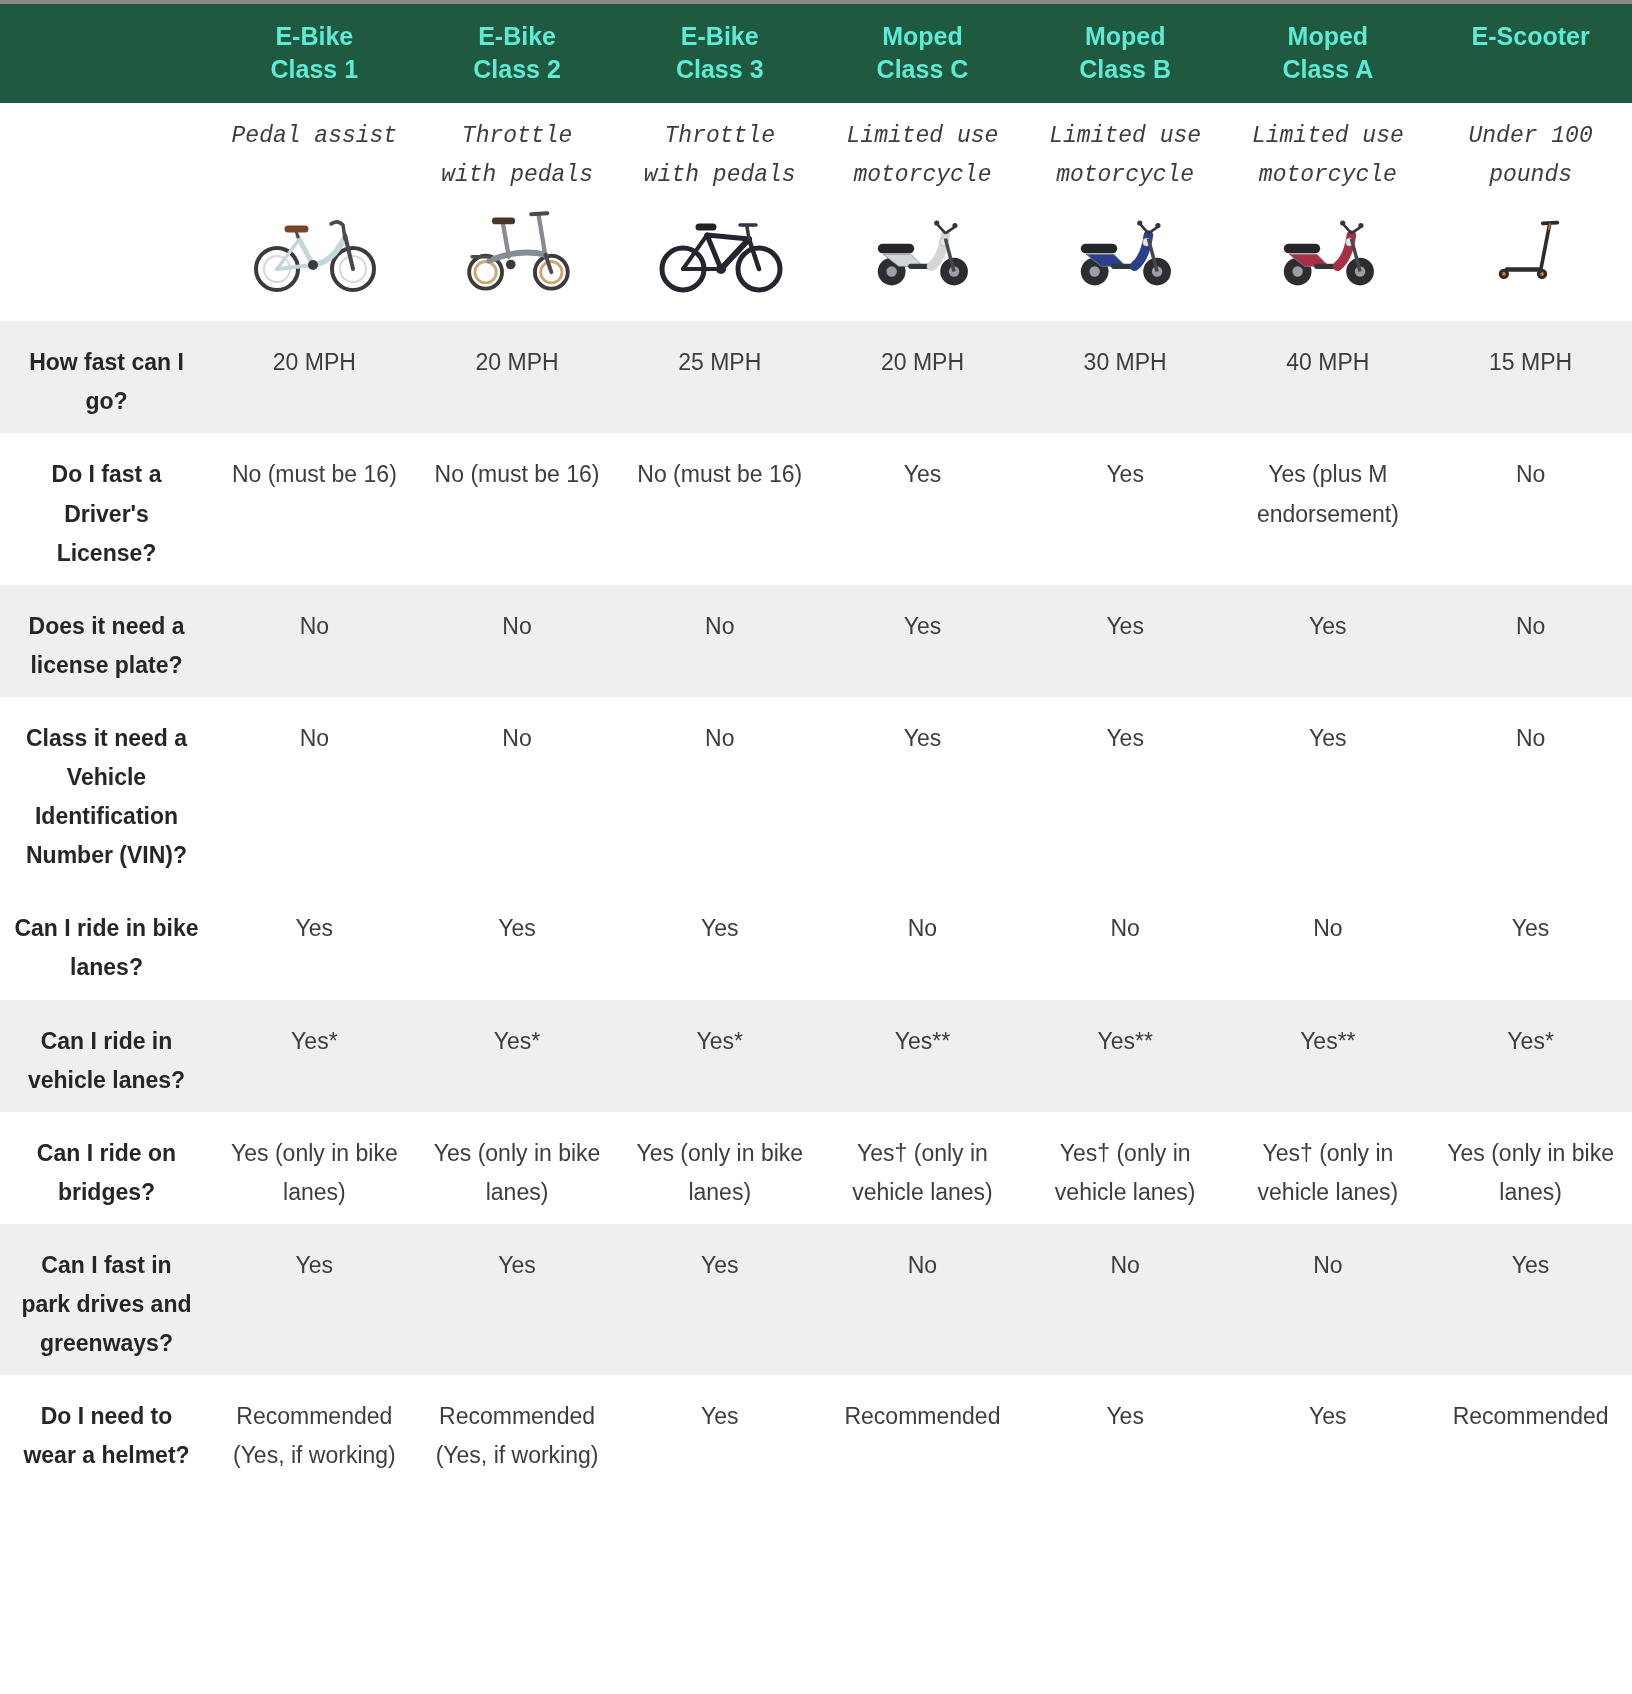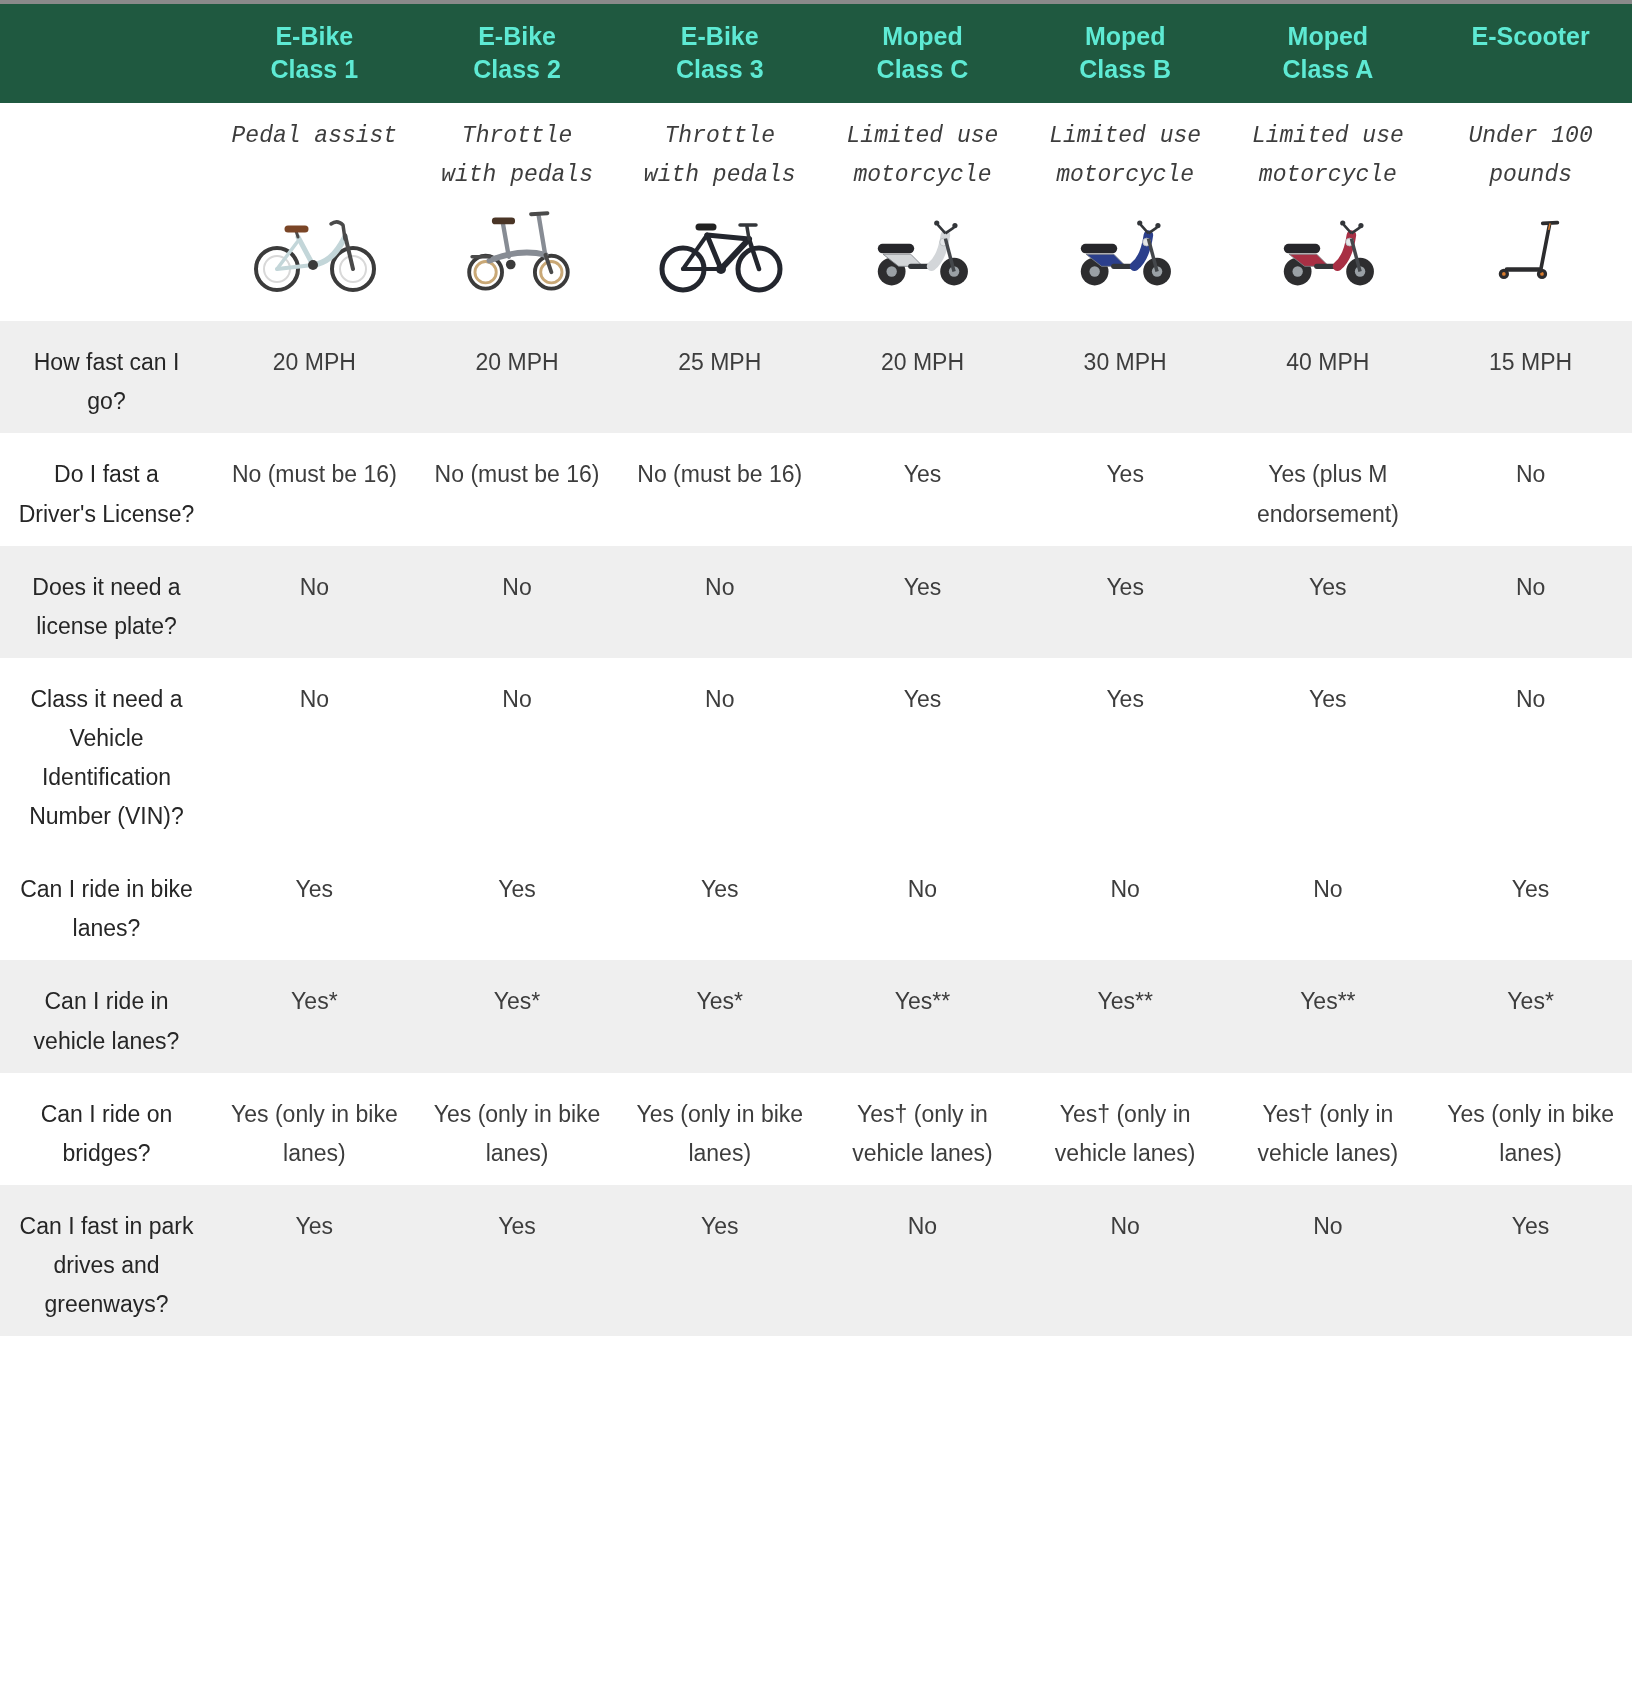--- a/index.html
+++ b/index.html
@@ -27,21 +27,21 @@
     font-size: 23px;
     color: #3d3d3d;
     text-align: center;
     vertical-align: top;
     line-height: 1.7;
     padding: 22px 14px 12px;
     background: #ffffff;
   }
   tr.alt td { background: #efefef; }
 
-  td.q { font-weight: normal; color: #262626; }
+  td.q { font-weight: bold; color: #262626; }
 
   td.sub { font-style: italic; padding: 14px 14px 2px; color: #3d3d3d; font-family: Liberation Mono, monospace; }
 
   td.img { padding: 2px 6px 10px; vertical-align: bottom; }
   .vimg { display: inline-block; line-height: 0; }
 
   .bottom-space { height: 95px; background: #ffffff; }
 </style>
 </head>
 <body>
@@ -262,17 +262,27 @@
         <tr class="alt">
           <td class="q">Can I fast in park drives and greenways?</td>
           <td>Yes</td>
           <td>Yes</td>
           <td>Yes</td>
           <td>No</td>
           <td>No</td>
           <td>No</td>
           <td>Yes</td>
         </tr>
+        <tr>
+          <td class="q">Do I need to wear a helmet?</td>
+          <td>Recommended (Yes, if working)</td>
+          <td>Recommended (Yes, if working)</td>
+          <td>Yes</td>
+          <td>Recommended</td>
+          <td>Yes</td>
+          <td>Yes</td>
+          <td>Recommended</td>
+        </tr>
       </tbody>
   </table>
 
   <div class="bottom-space"></div>
 </div>
 
 </body></html>

